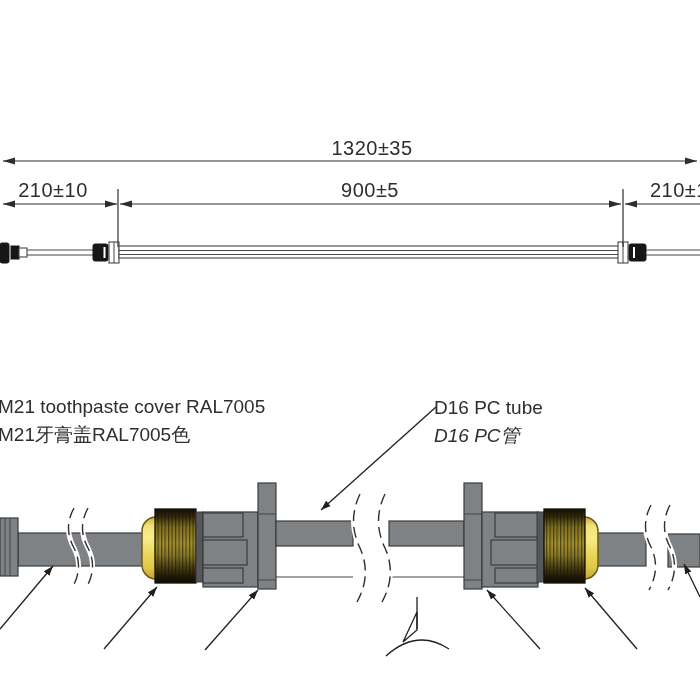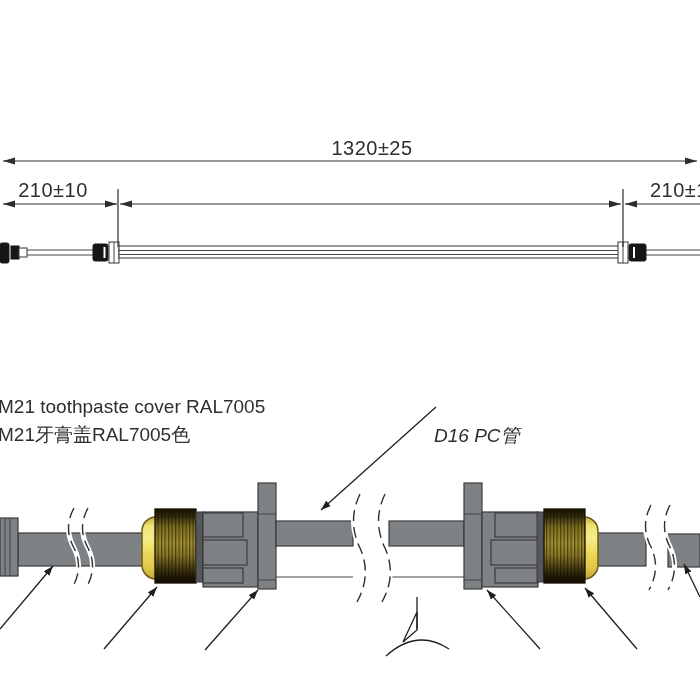--- a/index.html
+++ b/index.html
@@ -160,21 +160,23 @@
       <line class="leader" x1="700" y1="597" x2="684" y2="564" marker-end="url(#ldarr)"></line>
     </g>
 
     <g>
       <line class="leader" x1="417" y1="597" x2="417" y2="629"></line>
       <path class="leader" d="M417,612 L403,642 L417,630 Z"></path>
       <path class="leader" d="M386,656 Q417,628 449,649"></path>
     </g>
   </svg>
 
-  <div class="txt dim ctr" style="left:272px;top:138px;width:200px;">1320±25</div>
+  <div class="txt dim ctr" style="left:272px;top:138px;width:200px;">1320±35</div>
   <div class="txt dim ctr" style="left:0px;top:180px;width:106px;">210±10</div>
+  <div class="txt dim ctr" style="left:270px;top:180px;width:200px;">900±5</div>
   <div class="txt dim" style="left:650px;top:180px;">210±10</div>
 
   <div class="txt lbl" style="left:-2px;top:397px;">M21 toothpaste cover RAL7005</div>
   <div class="txt lbl" style="left:-2px;top:425px;">M21牙膏盖RAL7005色</div>
+  <div class="txt lbl" style="left:434px;top:398px;">D16 PC tube</div>
   <div class="txt lbl" style="left:434px;top:426px;font-style:italic;">D16 PC管</div>
 
 </div>
 
 </body></html>

